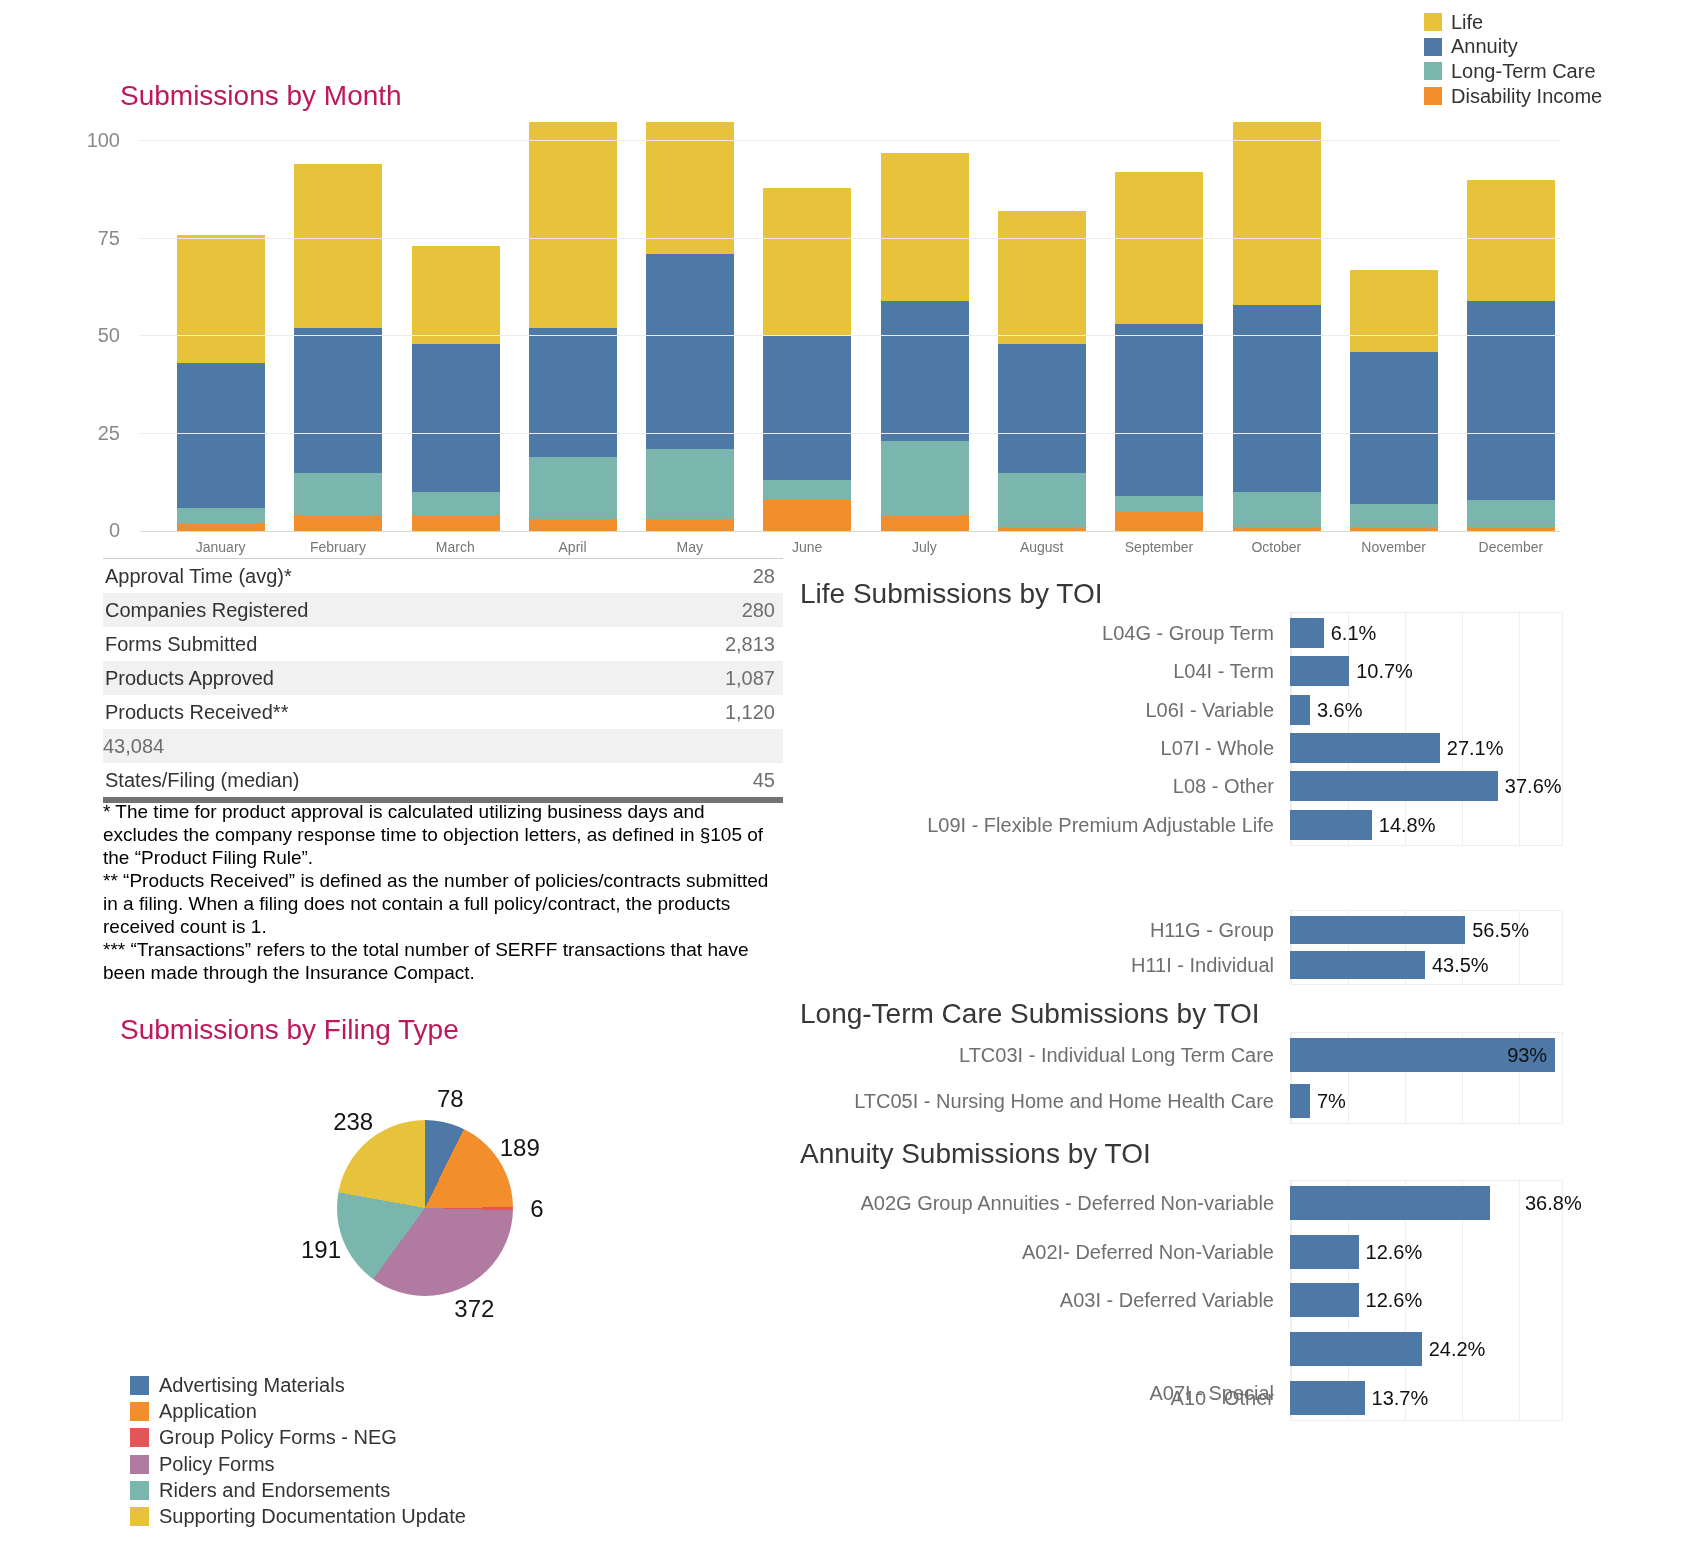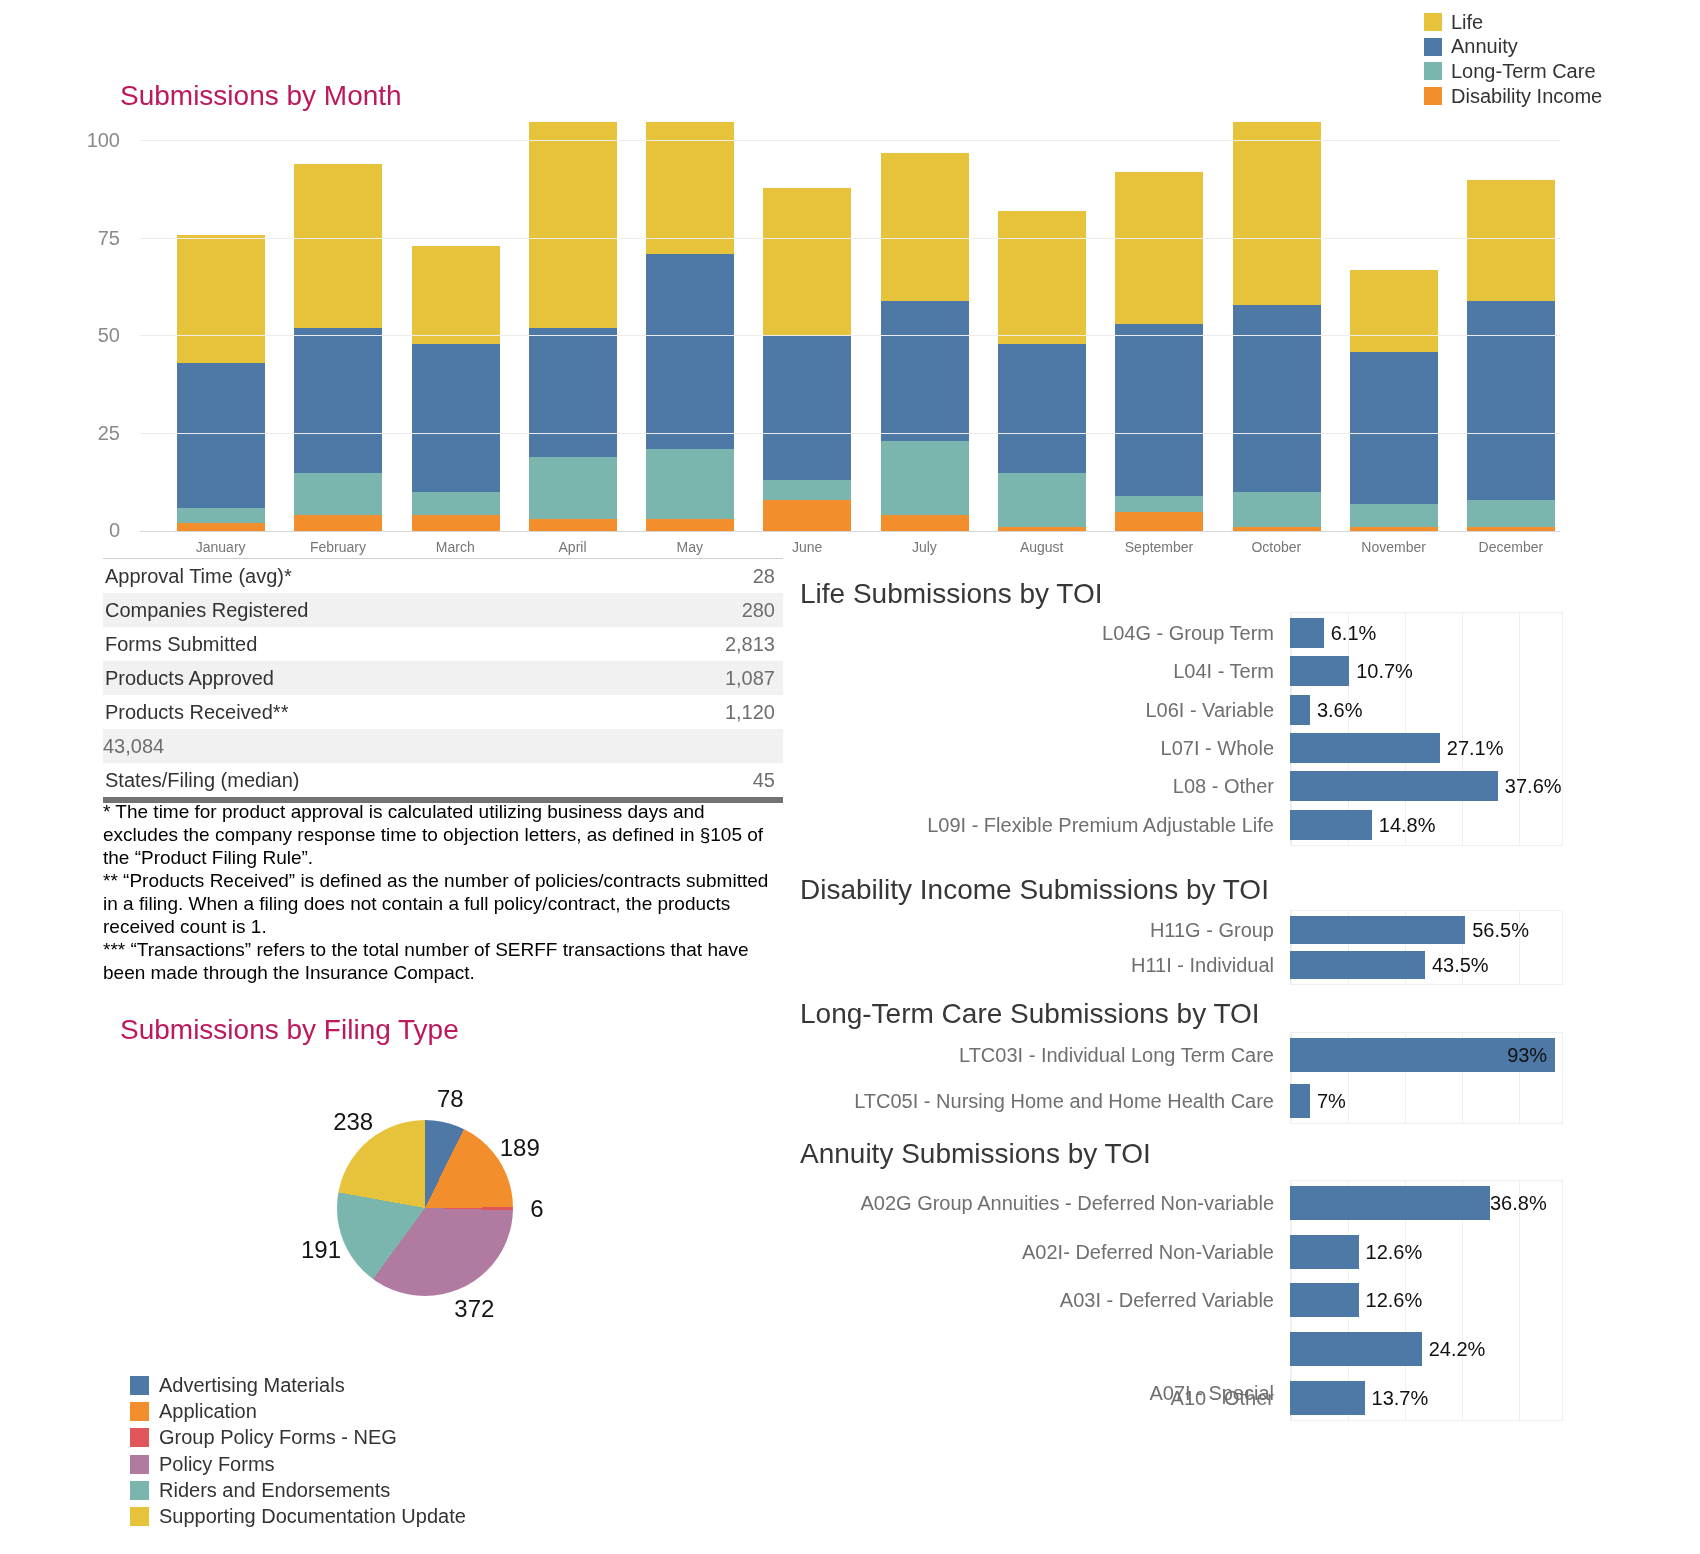--- a/index.html
+++ b/index.html
@@ -277,21 +277,20 @@
           <div class="toi-bar" style="top: 0px; height: 30px; width: 207.87px; background: rgb(78, 121, 167);"></div>
           <span class="toi-pct" style="line-height: 30px; left: 771.87px;">37.6%</span>
         </div>
         <div class="toi-row" style="top: 231.5px; height: 30px;">
           <span class="toi-cat" style="line-height: 30px;">L09I - Flexible Premium Adjustable Life</span>
           <div class="toi-bar" style="top: 0px; height: 30px; width: 81.8211px; background: rgb(78, 121, 167);"></div>
           <span class="toi-pct" style="line-height: 30px; left: 645.821px;">14.8%</span>
         </div>
       </div>
       <div class="toi-chart" style="top: 874px; height: 126px;">
-        <div class="toi-title">Disability Income Submissions by TOI</div>
         <div class="toi-grid" style="top: 36px; height: 75px;"></div>
         <div class="toi-row" style="top: 42px; height: 28px;">
           <span class="toi-cat" style="line-height: 28px;">H11G - Group</span>
           <div class="toi-bar" style="top: 0px; height: 28px; width: 175.234px; background: rgb(78, 121, 167);"></div>
           <span class="toi-pct" style="line-height: 28px; left: 739.234px;">56.5%</span>
         </div>
         <div class="toi-row" style="top: 77px; height: 28px;">
           <span class="toi-cat" style="line-height: 28px;">H11I - Individual</span>
           <div class="toi-bar" style="top: 0px; height: 28px; width: 134.914px; background: rgb(78, 121, 167);"></div>
           <span class="toi-pct" style="line-height: 28px; left: 698.914px;">43.5%</span>
@@ -310,21 +309,21 @@
           <div class="toi-bar" style="top: 0px; height: 34px; width: 19.9581px; background: rgb(78, 121, 167);"></div>
           <span class="toi-pct" style="line-height: 34px; left: 583.958px;">7%</span>
         </div>
       </div>
       <div class="toi-chart" style="top: 1138px; height: 305.5px;">
         <div class="toi-title">Annuity Submissions by TOI</div>
         <div class="toi-grid" style="top: 42px; height: 240.8px;"></div>
         <div class="toi-row" style="top: 48px; height: 34px;">
           <span class="toi-cat" style="line-height: 34px;">A02G Group Annuities - Deferred Non-variable</span>
           <div class="toi-bar" style="top: 0px; height: 34px; width: 200.192px; background: rgb(78, 121, 167);"></div>
-          <span class="toi-pct" style="line-height: 34px; left: 757px; text-align: center;">36.8%</span>
+          <span class="toi-pct" style="line-height: 34px; left: 792px; text-align: center;">36.8%</span>
         </div>
         <div class="toi-row" style="top: 96.7px; height: 34px;">
           <span class="toi-cat" style="line-height: 34px;">A02I- Deferred Non-Variable</span>
           <div class="toi-bar" style="top: 0px; height: 34px; width: 68.544px; background: rgb(78, 121, 167);"></div>
           <span class="toi-pct" style="line-height: 34px; left: 632.544px;">12.6%</span>
         </div>
         <div class="toi-row" style="top: 145.4px; height: 34px;">
           <span class="toi-cat" style="line-height: 34px;">A03I - Deferred Variable</span>
           <div class="toi-bar" style="top: 0px; height: 34px; width: 68.544px; background: rgb(78, 121, 167);"></div>
           <span class="toi-pct" style="line-height: 34px; left: 632.544px;">12.6%</span>

